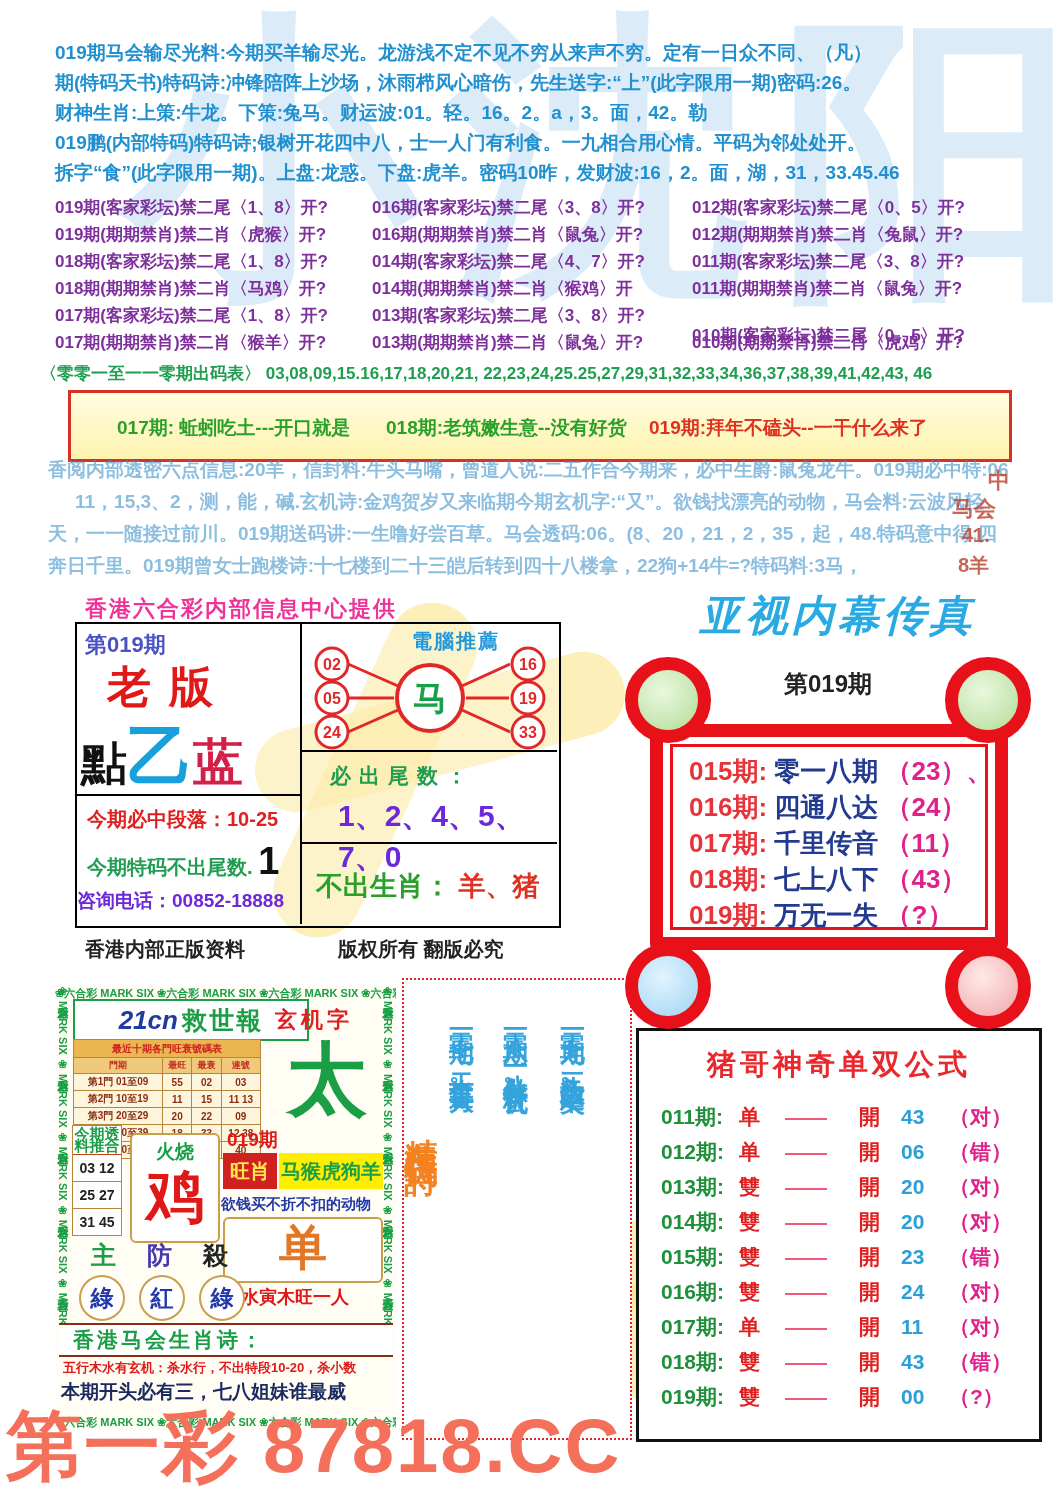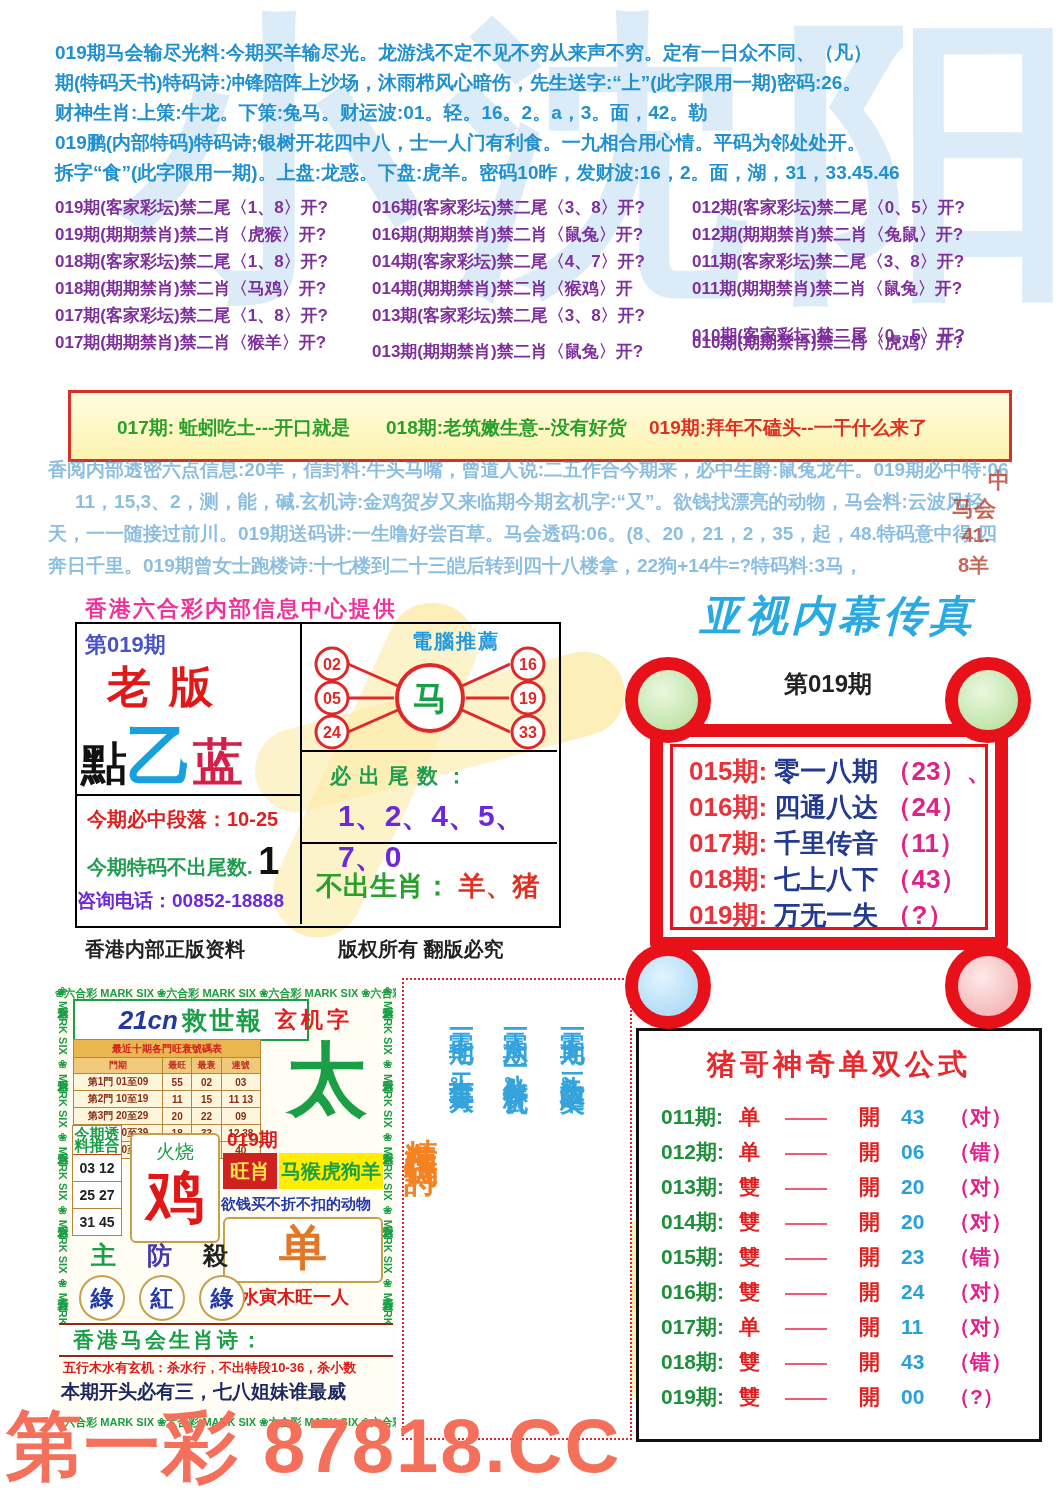--- a/index.html
+++ b/index.html
@@ -80,21 +80,21 @@
   .tai{position:absolute;left:232px;top:42px;font-size:80px;font-weight:700;color:#1a9e46;}
   .s-table{position:absolute;left:18px;top:54px;width:188px;border-collapse:collapse;background:#fdf6dd;}
   .s-table .tcap{background:#e9b64f;color:#d02020;font-size:10px;font-weight:700;text-align:center;height:15px;}
   .s-table th{background:#f0c97a;color:#c03020;font-size:9px;height:11px;border:1px solid #b8863b;font-weight:700;}
   .s-table td{color:#8a2b12;font-size:10px;font-weight:700;text-align:center;border:1px solid #b8863b;height:12px;white-space:nowrap;}
   .tips{position:absolute;left:17px;top:140px;width:48px;border:1px solid #b8863b;background:#fff;text-align:center;}
   .tips .tl{font-size:15px;color:#1a9e46;font-weight:700;line-height:12px;padding:2px 0;border-bottom:1px solid #c2410c;}
   .tips .tn{font-size:14px;font-weight:700;color:#222;line-height:26px;border-bottom:1px solid #b8863b;}
   .tips .tn:last-child{border-bottom:none;}
   .fireframe{position:absolute;left:75px;top:148px;width:86px;height:106px;border:2px solid #c8a04a;border-radius:6px;background:#fff;text-align:center;}
-  .fire{font-size:19px;font-weight:400;color:#1a9e46;margin-top:4px;}
+  .fire{font-size:19px;font-weight:700;color:#1a9e46;margin-top:4px;}
   .chicken{font-size:58px;font-weight:800;color:#e01818;line-height:62px;}
   .s-issue{position:absolute;left:172px;top:142px;font-size:19px;font-weight:800;color:#e01818;}
   .wang{position:absolute;left:168px;top:168px;width:54px;height:36px;background:#d02020;color:#ffe94a;
         font-size:20px;font-weight:800;text-align:center;line-height:36px;}
   .wangv{position:absolute;left:224px;top:168px;width:100px;height:36px;background:#ffee00;color:#1a9e46;
          font-size:20px;font-weight:800;text-align:center;line-height:36px;white-space:nowrap;padding:0 2px;}
   .s-hint{position:absolute;left:166px;top:210px;font-size:15px;font-weight:700;color:#2338a8;white-space:nowrap;}
   .danframe{position:absolute;left:168px;top:232px;width:156px;height:62px;border:2px solid #c8a04a;border-radius:6px;
             background:#fff;text-align:center;}
   .dan{font-size:48px;font-weight:800;color:#e07828;line-height:58px;}
@@ -136,28 +136,32 @@
   <div class="ban" style="left:55px;top:223px;">019期(期期禁肖)禁二肖〈虎猴〉开?</div>
   <div class="ban" style="left:55px;top:250px;">018期(客家彩坛)禁二尾〈1、8〉开?</div>
   <div class="ban" style="left:55px;top:277px;">018期(期期禁肖)禁二肖〈马鸡〉开?</div>
   <div class="ban" style="left:55px;top:304px;">017期(客家彩坛)禁二尾〈1、8〉开?</div>
   <div class="ban" style="left:55px;top:331px;">017期(期期禁肖)禁二肖〈猴羊〉开?</div>
   <div class="ban" style="left:372px;top:196px;">016期(客家彩坛)禁二尾〈3、8〉开?</div>
   <div class="ban" style="left:372px;top:223px;">016期(期期禁肖)禁二肖〈鼠兔〉开?</div>
   <div class="ban" style="left:372px;top:250px;">014期(客家彩坛)禁二尾〈4、7〉开?</div>
   <div class="ban" style="left:372px;top:277px;">014期(期期禁肖)禁二肖〈猴鸡〉开</div>
   <div class="ban" style="left:372px;top:304px;">013期(客家彩坛)禁二尾〈3、8〉开?</div>
-  <div class="ban" style="left:372px;top:331px;margin-top:9px;">013期(期期禁肖)禁二肖〈鼠兔〉开?</div>
+  <div class="ban" style="left:372px;top:331px;">013期(期期禁肖)禁二肖〈鼠兔〉开?</div>
   <div class="ban" style="left:692px;top:196px;">012期(客家彩坛)禁二尾〈0、5〉开?</div>
   <div class="ban" style="left:692px;top:223px;">012期(期期禁肖)禁二肖〈兔鼠〉开?</div>
   <div class="ban" style="left:692px;top:250px;">011期(客家彩坛)禁二尾〈3、8〉开?</div>
   <div class="ban" style="left:692px;top:277px;">011期(期期禁肖)禁二肖〈鼠兔〉开?</div>
   <div class="ban" style="left:692px;top:304px;margin-top:20px;">010期(客家彩坛)禁二尾〈0、5〉开?</div>
   <div class="ban" style="left:692px;top:331px;">010期(期期禁肖)禁二肖〈虎鸡〉开?</div>
 
+  <div class="code">
+    <span>〈零零一至一一零期出码表〉</span>
+    <span>03,08,09,15.16,17,18,20,21,  22,23,24,25.25,27,29,31,32,33,34,36,37,38,39,41,42,43,  46</span>
+  </div>
 
   <div class="riddle">
     <span class="green" style="left:46px;">017期: 蚯蚓吃土---开口就是</span>
     <span class="green" style="left:315px;">018期:老筑嫩生意--没有好货</span>
     <span class="red" style="left:578px;">019期:拜年不磕头--一干什么来了</span>
   </div>
 
   <div class="sline" style="top:457px;">香阅内部透密六点信息:20羊，信封料:牛头马嘴，曾道人说:二五作合今期来，必中生爵:鼠兔龙牛。019期必中特:06</div>
   <div class="sline" style="top:489px;margin-left:27px;">11，15,3、2，测，能，碱.玄机诗:金鸡贺岁又来临期今期玄机字:“又”。欲钱找漂亮的动物，马会料:云波风轻</div>
   <div class="sline" style="top:521px;">天，一一随接过前川。019期送码讲:一生噜好尝百草。马会透码:06。(8、20，21，2，35，起，48.特码意中得:四</div>
@@ -371,21 +375,21 @@
     <div class="haishui">亥水寅木旺一人</div>
 
     <div class="zfs" style="left:36px;color:#1a9e46;">主</div>
     <div class="zfs" style="left:92px;color:#4438b0;">防</div>
     <div class="zfs" style="left:148px;color:#222;">殺</div>
     <div class="circ" style="left:24px;">綠</div>
     <div class="circ" style="left:84px;">紅</div>
     <div class="circ" style="left:144px;">綠</div>
 
     <div class="poemstrip">香港马会生肖诗：</div>
-    <div class="s-l1">五行木水有玄机：杀水行，不出特段10-36，杀小数</div>
+    <div class="s-l1">五行木水有玄机：杀水行，不出特段10-20，杀小数</div>
     <div class="s-l2">本期开头必有三，七八姐妹谁最威</div>
   </div>
 
   <div class="poem">
     <div class="vcol" style="left:153px;top:32px;">零一九期：三头之数定中奖。</div>
     <div class="vcol" style="left:96px;top:32px;">零一八期：一八做伴有玄机。</div>
     <div class="vcol" style="left:42px;top:32px;">零一七期：十二生肖是大哥。</div>
     <div class="vtitle" style="left:-6px;top:132px;">精準特碼詩</div>
   </div>
 

